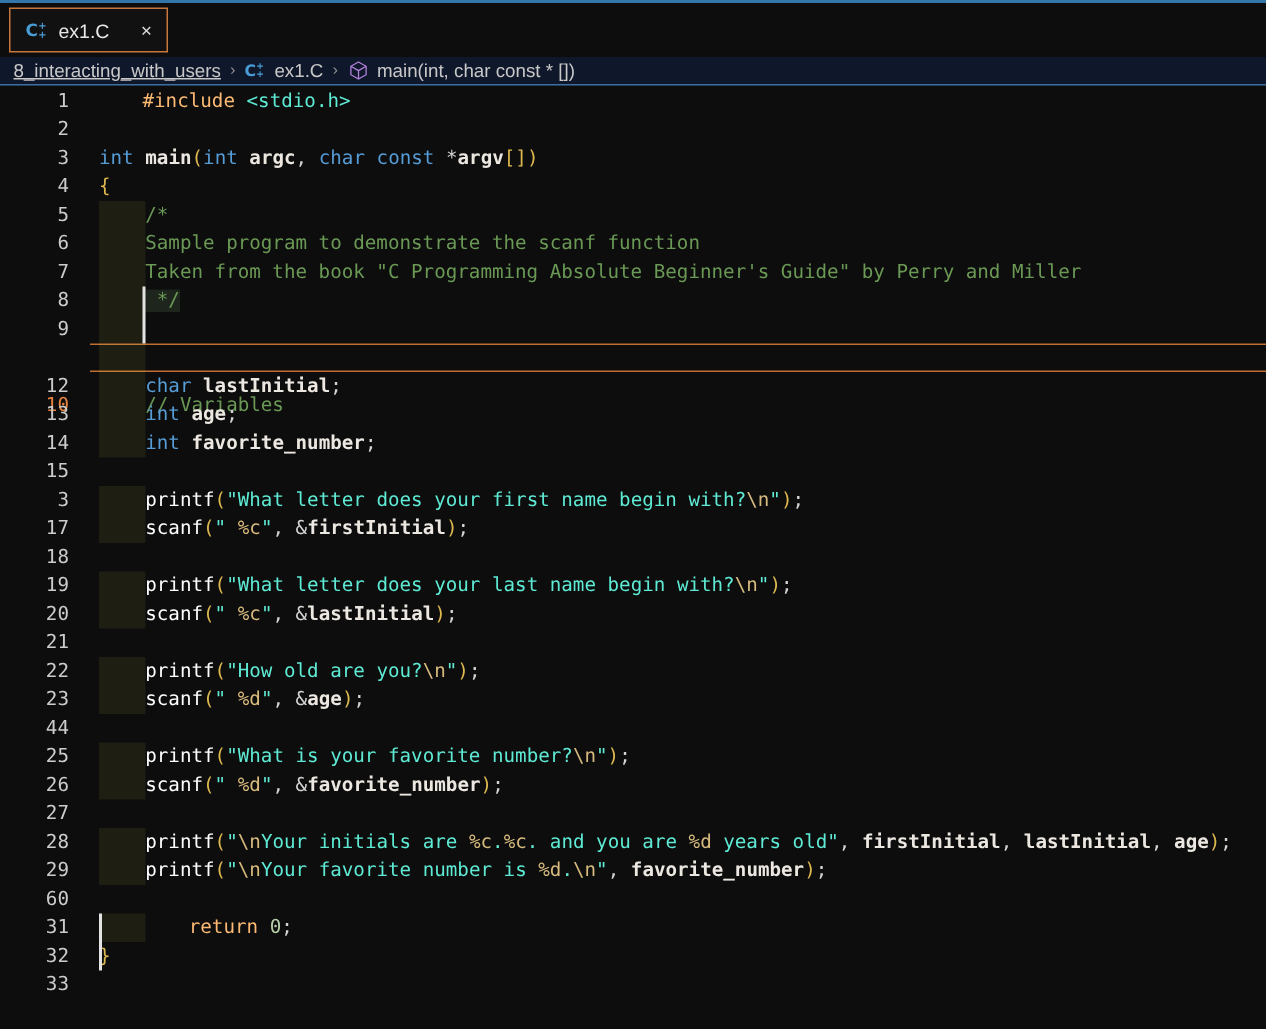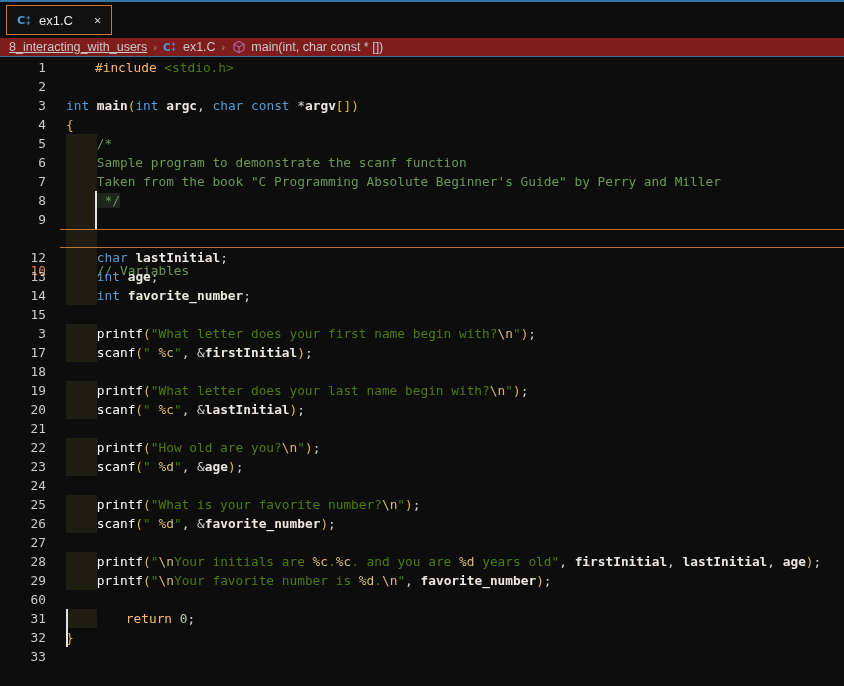--- a/index.html
+++ b/index.html
@@ -33,21 +33,21 @@
     font-family:"DejaVu Sans Mono", monospace;
   }
 
   
   .breadcrumb {
     height:19px; border-bottom:1px solid #3d6f9e;
     display:flex; align-items:center; gap:5px;
     padding-left:9px;
     font-family:"Liberation Sans", sans-serif;
     font-size:12.5px; color:#c8c8c8;
-    background:#7f1d1d;
+    background:#0f172a;
   }
   .breadcrumb .crumb { cursor:pointer; }
   .breadcrumb .crumb.underlined { text-decoration:underline; }
   .breadcrumb .sep { color:#8f8f8f; font-size:11px; padding:0 1px; }
   .bc-icon { display:inline-flex; width:15px; height:15px; align-items:center; justify-content:center; }
 
   
   .editor {
     position:relative; height:628px; padding-top:1px;
     font-family:"DejaVu Sans Mono", monospace;
@@ -72,21 +72,21 @@
     pointer-events:none;
   }
   .guide {
     position:absolute; width:2px; background:#e3e3e3; pointer-events:none;
   }
 
   
   .tk-t  { color:#d4d4d4; }
   .tk-k  { color:#569cd6; }
   .tk-p  { color:#fdba74;margin-left:29px; }
-  .tk-s  { color:#4d7c0f; }
+  .tk-s  { color:#5eead4; }
   .tk-e  { color:#d7ba7d; }
   .tk-f  { color:#ffffff; }
   .tk-v  { color:#ece8e1; font-weight:bold; }
   .tk-c  { color:#6a9955; }
   .tk-cx { color:#6a9955; background:rgba(120,170,110,0.16); }
   .tk-b  { color:#ddb84f; }
   .tk-o  { color:#d4d4d4; }
   .tk-n  { color:#b5cea8; }
 </style>
 </head>
@@ -145,21 +145,21 @@
       <div class="row"><div class="band"></div><span class="ln">14</span><span class="codeline"><span class="tk-t">    </span><span class="tk-k">int</span><span class="tk-t"> </span><span class="tk-v">favorite_number</span><span class="tk-o">;</span></span></div>
       <div class="row"><span class="ln">15</span><span class="codeline"></span></div>
       <div class="row"><div class="band"></div><span class="ln">3</span><span class="codeline"><span class="tk-t">    </span><span class="tk-f">printf</span><span class="tk-b">(</span><span class="tk-s">"What letter does your first name begin with?</span><span class="tk-e">\n</span><span class="tk-s">"</span><span class="tk-b">)</span><span class="tk-o">;</span></span></div>
       <div class="row"><div class="band"></div><span class="ln">17</span><span class="codeline"><span class="tk-t">    </span><span class="tk-f">scanf</span><span class="tk-b">(</span><span class="tk-s">" </span><span class="tk-e">%c</span><span class="tk-s">"</span><span class="tk-o">,</span><span class="tk-t"> </span><span class="tk-o">&amp;</span><span class="tk-v">firstInitial</span><span class="tk-b">)</span><span class="tk-o">;</span></span></div>
       <div class="row"><span class="ln">18</span><span class="codeline"></span></div>
       <div class="row"><div class="band"></div><span class="ln">19</span><span class="codeline"><span class="tk-t">    </span><span class="tk-f">printf</span><span class="tk-b">(</span><span class="tk-s">"What letter does your last name begin with?</span><span class="tk-e">\n</span><span class="tk-s">"</span><span class="tk-b">)</span><span class="tk-o">;</span></span></div>
       <div class="row"><div class="band"></div><span class="ln">20</span><span class="codeline"><span class="tk-t">    </span><span class="tk-f">scanf</span><span class="tk-b">(</span><span class="tk-s">" </span><span class="tk-e">%c</span><span class="tk-s">"</span><span class="tk-o">,</span><span class="tk-t"> </span><span class="tk-o">&amp;</span><span class="tk-v">lastInitial</span><span class="tk-b">)</span><span class="tk-o">;</span></span></div>
       <div class="row"><span class="ln">21</span><span class="codeline"></span></div>
       <div class="row"><div class="band"></div><span class="ln">22</span><span class="codeline"><span class="tk-t">    </span><span class="tk-f">printf</span><span class="tk-b">(</span><span class="tk-s">"How old are you?</span><span class="tk-e">\n</span><span class="tk-s">"</span><span class="tk-b">)</span><span class="tk-o">;</span></span></div>
       <div class="row"><div class="band"></div><span class="ln">23</span><span class="codeline"><span class="tk-t">    </span><span class="tk-f">scanf</span><span class="tk-b">(</span><span class="tk-s">" </span><span class="tk-e">%d</span><span class="tk-s">"</span><span class="tk-o">,</span><span class="tk-t"> </span><span class="tk-o">&amp;</span><span class="tk-v">age</span><span class="tk-b">)</span><span class="tk-o">;</span></span></div>
-      <div class="row"><span class="ln">24</span><span class="codeline"></span></div>
+      <div class="row"><span class="ln">44</span><span class="codeline"></span></div>
       <div class="row"><div class="band"></div><span class="ln">25</span><span class="codeline"><span class="tk-t">    </span><span class="tk-f">printf</span><span class="tk-b">(</span><span class="tk-s">"What is your favorite number?</span><span class="tk-e">\n</span><span class="tk-s">"</span><span class="tk-b">)</span><span class="tk-o">;</span></span></div>
       <div class="row"><div class="band"></div><span class="ln">26</span><span class="codeline"><span class="tk-t">    </span><span class="tk-f">scanf</span><span class="tk-b">(</span><span class="tk-s">" </span><span class="tk-e">%d</span><span class="tk-s">"</span><span class="tk-o">,</span><span class="tk-t"> </span><span class="tk-o">&amp;</span><span class="tk-v">favorite_number</span><span class="tk-b">)</span><span class="tk-o">;</span></span></div>
       <div class="row"><span class="ln">27</span><span class="codeline"></span></div>
       <div class="row"><div class="band"></div><span class="ln">28</span><span class="codeline"><span class="tk-t">    </span><span class="tk-f">printf</span><span class="tk-b">(</span><span class="tk-s">"</span><span class="tk-e">\n</span><span class="tk-s">Your initials are </span><span class="tk-e">%c</span><span class="tk-s">.</span><span class="tk-e">%c</span><span class="tk-s">. and you are </span><span class="tk-e">%d</span><span class="tk-s"> years old"</span><span class="tk-o">,</span><span class="tk-t"> </span><span class="tk-v">firstInitial</span><span class="tk-o">,</span><span class="tk-t"> </span><span class="tk-v">lastInitial</span><span class="tk-o">,</span><span class="tk-t"> </span><span class="tk-v">age</span><span class="tk-b">)</span><span class="tk-o">;</span></span></div>
       <div class="row"><div class="band"></div><span class="ln">29</span><span class="codeline"><span class="tk-t">    </span><span class="tk-f">printf</span><span class="tk-b">(</span><span class="tk-s">"</span><span class="tk-e">\n</span><span class="tk-s">Your favorite number is </span><span class="tk-e">%d</span><span class="tk-s">.</span><span class="tk-e">\n</span><span class="tk-s">"</span><span class="tk-o">,</span><span class="tk-t"> </span><span class="tk-v">favorite_number</span><span class="tk-b">)</span><span class="tk-o">;</span></span></div>
       <div class="row"><span class="ln">60</span><span class="codeline"></span></div>
       <div class="row"><div class="band"></div><span class="ln">31</span><span class="codeline"><span class="tk-t">    </span><span class="tk-p">return</span><span class="tk-t"> </span><span class="tk-n">0</span><span class="tk-o">;</span></span></div>
       <div class="row"><span class="ln">32</span><span class="codeline"><span class="tk-b">}</span></span></div>
       <div class="row"><span class="ln">33</span><span class="codeline"></span></div>
       <div class="guide" style="left: 95px; top: 134px; height: 38px;"></div>

